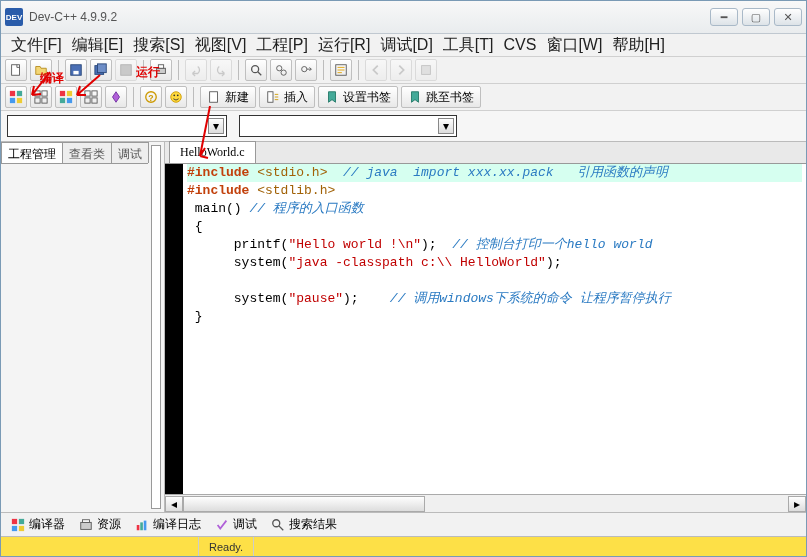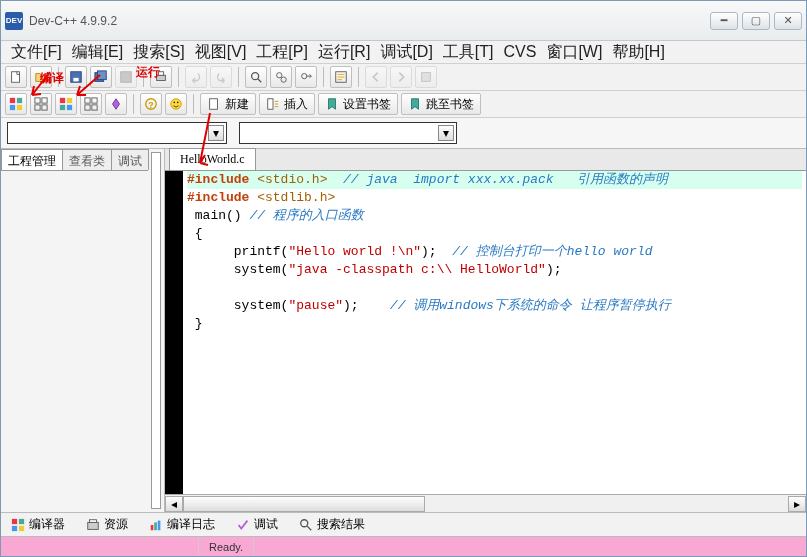--- a/index.html
+++ b/index.html
@@ -1,18 +1,18 @@
 <!DOCTYPE html>
 <html><head>
 <meta charset="utf-8">
 <style>
 * { box-sizing: border-box; margin: 0; padding: 0; }
 body { font-family: "Microsoft YaHei", Tahoma, sans-serif; font-size: 12px; background: #fff; width: 807px; height: 557px; overflow: hidden; }
 .window { width: 807px; height: 557px; border: 1px solid #7a9ab5; display: flex; flex-direction: column; background: #f0f0f0; }
-.titlebar { height: 40px; background: linear-gradient(#f8f8f8,#e9ecee); display: flex; align-items: center; padding: 0 4px; border-bottom: 1px solid #c0c8d0; }
+.titlebar { height: 33px; background: linear-gradient(#f8f8f8,#e9ecee); display: flex; align-items: center; padding: 0 4px; border-bottom: 1px solid #c0c8d0; }
 .titlebar .appicon { width: 18px; height: 18px; background: #2a5caa; color: #fff; font-size: 8px; font-weight: bold; display: flex; align-items: center; justify-content: center; border-radius: 2px; margin-right: 6px; }
 .titlebar .title { color: #555; font-size: 12px; flex: 1; }
 .winbtns { display: flex; gap: 4px; }
 .winbtn { width: 28px; height: 18px; border: 1px solid #a9b9c8; border-radius: 3px; background: linear-gradient(#fefefe,#dde3e8); display: flex; align-items: center; justify-content: center; color: #555; font-size: 11px; cursor: pointer; }
 .menubar { height: 22px; display: flex; align-items: center; padding: 0 6px; gap: 2px; background: #f2f2f2; }
 .menuitem { padding: 2px 4px; cursor: pointer; font-size: 16px; color: #222; }
 .toolbar { display: flex; align-items: center; padding: 2px 4px; gap: 3px; border-top: 1px solid #d0d0d0; background: #f2f2f2; }
 .tbtn { width: 22px; height: 22px; border: 1px solid #bfbfbf; background: linear-gradient(#fff,#e8e8e8); display: flex; align-items: center; justify-content: center; cursor: pointer; border-radius: 2px; }
 .tbtn.disabled { opacity: .45; cursor: default; }
 .tbtn svg { width: 14px; height: 14px; }
@@ -37,24 +37,24 @@
 .code { flex: 1; font-family: Consolas, "Courier New", monospace; font-size: 13px; line-height: 18px; padding: 0 4px; white-space: pre; overflow: hidden; }
 .hl-line { background: #d6fff0; display: block; }
 .kw { color: #c2410c; font-weight: bold; }
 .inc { color: #a16207; }
 .str { color: #c00000; }
 .cmt { color: #2a7ac2; font-style: italic; }
 .scroll-h { height: 18px; border-top: 1px solid #aaa; background: #f0f0f0; display: flex; align-items: center; }
 .scroll-h .arrow { width: 18px; height: 16px; border: 1px solid #aaa; background: linear-gradient(#fefefe,#ddd); display: flex; align-items: center; justify-content: center; }
 .scroll-h .track { flex: 1; height: 16px; position: relative; }
 .scroll-h .thumb { position: absolute; left: 0; top: 0; width: 40%; height: 100%; border: 1px solid #aaa; background: linear-gradient(#fefefe,#ddd); }
-.bottomtabs { height: 24px; display: flex; align-items: center; gap: 13px; padding: 0 6px; border-top: 1px solid #bbb; background: #f2f2f2; }
+.bottomtabs { height: 24px; display: flex; align-items: center; gap: 6px; padding: 0 6px; border-top: 1px solid #bbb; background: #f2f2f2; }
 .btab { display: flex; align-items: center; gap: 4px; padding: 2px 4px; cursor: pointer; font-size: 12px; }
 .btab .bicon { width:14px; height:14px; display:flex;align-items:center;justify-content:center;}
-.statusbar { height: 20px; border-top: 1px solid #bbb; background: #f9a8d4; display: flex; align-items: center; padding: 0 8px; font-size: 11px; color: #333; }
+.statusbar { height: 20px; border-top: 1px solid #bbb; background: #fde047; display: flex; align-items: center; padding: 0 8px; font-size: 11px; color: #333; }
 .statusbar .cell { border-right: 1px solid #ccc; padding: 0 10px; height:100%; display:flex;align-items:center;}
 .statusbar .cell:first-child{width:190px;}
 .annot { position: absolute; pointer-events: none;}
 .annot-text{ color: #e00000; font-size:12px; font-weight:bold;}
 </style>
 </head>
 <body>
 
 <div class="window">
 

